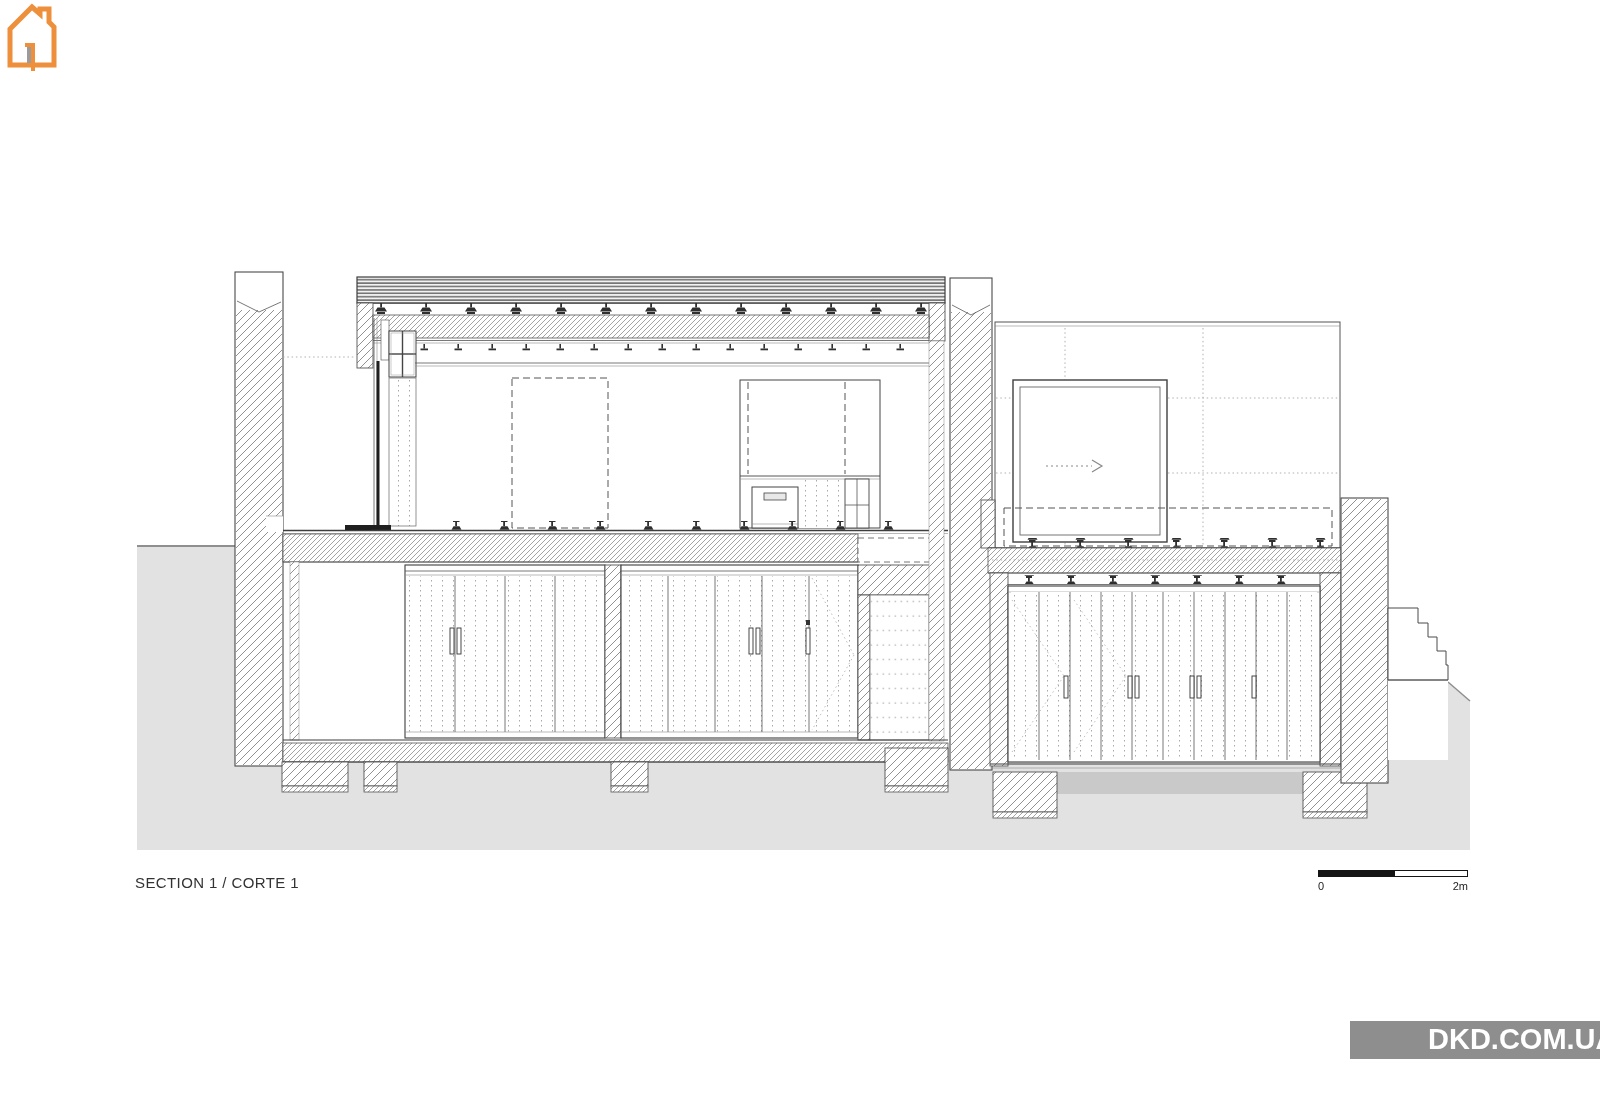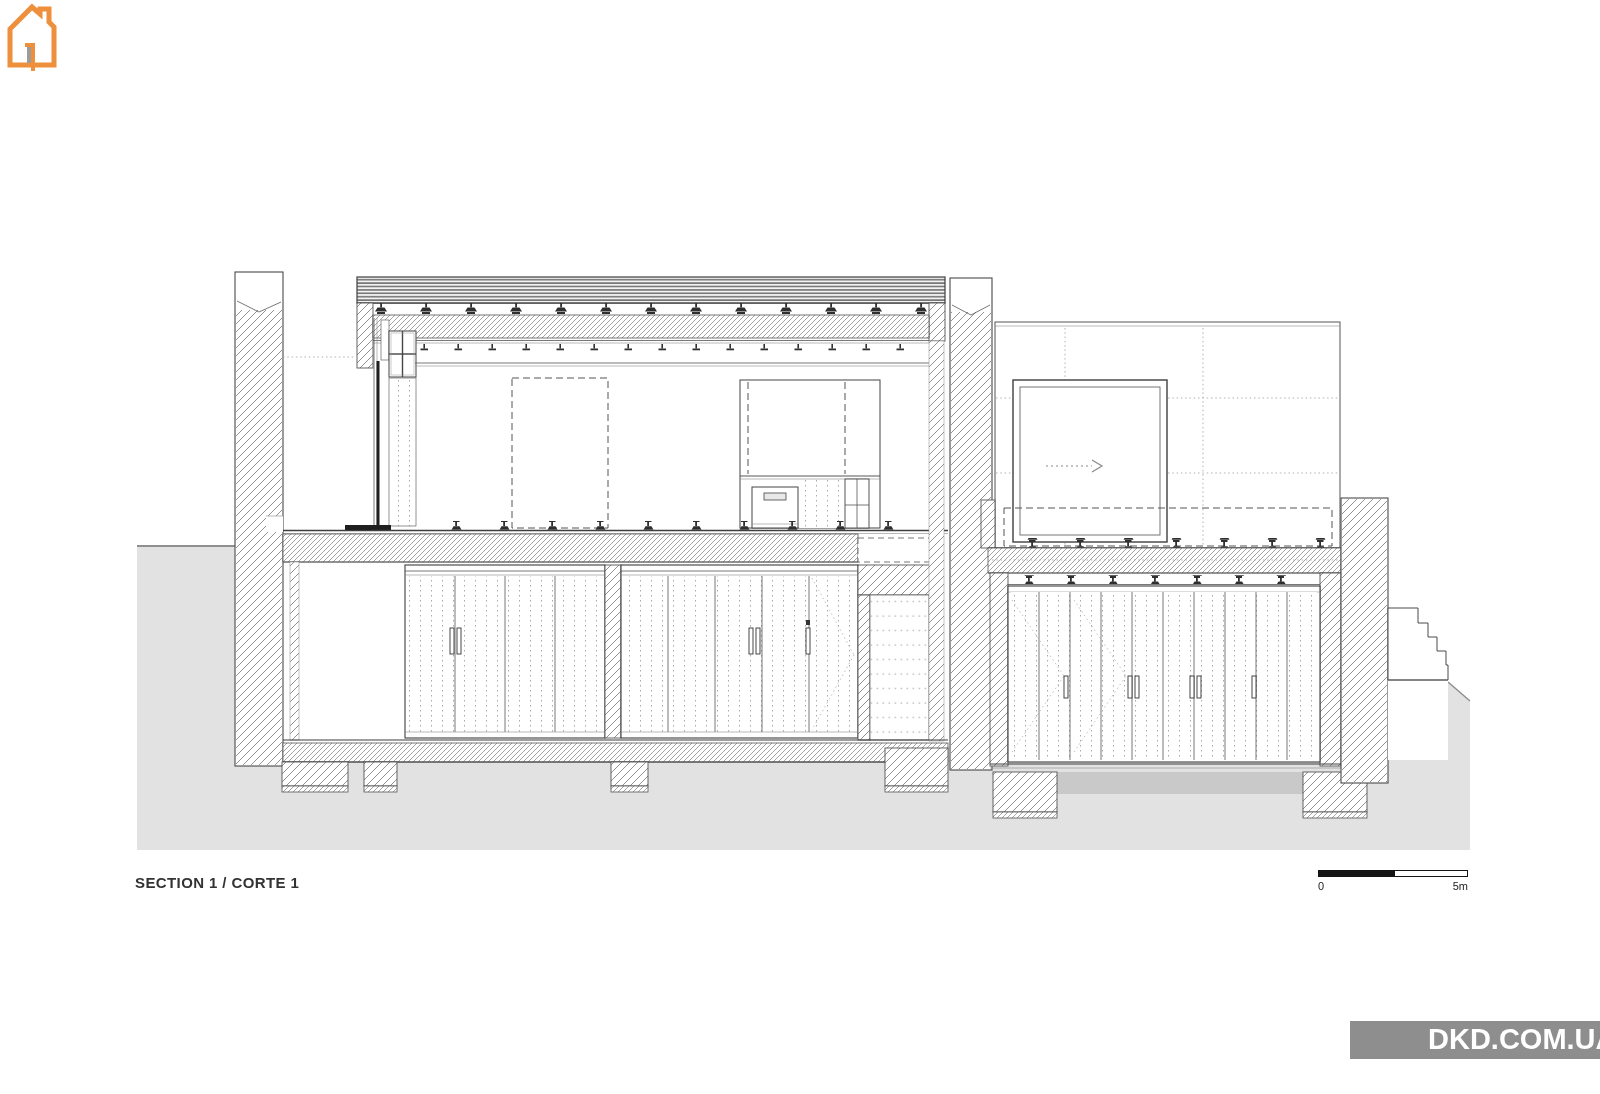--- a/index.html
+++ b/index.html
@@ -12,21 +12,21 @@
   .dot{stroke:#a8a8a8;stroke-width:0.9;stroke-dasharray:1.5,2.8;fill:none}
   .swing{stroke:#b8b8b8;stroke-width:0.9;stroke-dasharray:1.5,3;fill:none}
   .wf{fill:#fff;stroke:#4a4a4a;stroke-width:1.1}
   .wh{fill:#fff;stroke:none}
   .hatch{fill:url(#h1);stroke:#555;stroke-width:0.9}
   .hatch2{fill:url(#h2);stroke:#555;stroke-width:0.8}
   .blk{fill:#1f1f1f;stroke:none}
 
   
   .title{position:absolute;left:135px;top:874px;font-size:15px;color:#333;
-         letter-spacing:.4px;white-space:nowrap;font-weight:bold;}
+         letter-spacing:.4px;white-space:nowrap;}
 
   
   .scalebar{position:absolute;left:1318px;top:870px;width:150px;height:24px;}
   .scalebar .seg-black{position:absolute;left:0;top:0;width:76px;height:7px;background:#151515;}
   .scalebar .seg-white{position:absolute;left:76px;top:0;width:72px;height:5px;background:#fff;border:1px solid #151515;}
   .scalebar .lbl{position:absolute;top:10px;font-size:11px;color:#222;}
   .scalebar .lbl.zero{left:0;}
   .scalebar .lbl.end{right:0;}
 
   
@@ -309,21 +309,21 @@
     </g>
   </g>
 </svg>
 
 <div class="title">SECTION 1 / CORTE 1</div>
 
 <div class="scalebar">
   <div class="seg-black"></div>
   <div class="seg-white"></div>
   <div class="lbl zero">0</div>
-  <div class="lbl end">5m</div>
+  <div class="lbl end">2m</div>
 </div>
 
 <div class="wm-banner"></div>
 <svg class="wm-house" viewBox="0 0 62 72">
   <path d="M10,28 L32,6 L40,13 L40,8 L49,8 L49,21 L54,26 L54,64 L10,64 Z" fill="#ffffff" stroke="#ee8f3c" stroke-width="5" stroke-linejoin="miter"></path>
   <rect x="27" y="46" width="6" height="16" fill="#9b9b9b"></rect>
   <path d="M25,44 H33 V70" fill="none" stroke="#ee8f3c" stroke-width="4"></path>
 </svg>
 <div class="wm-text">DKD.COM.UA</div>
 

